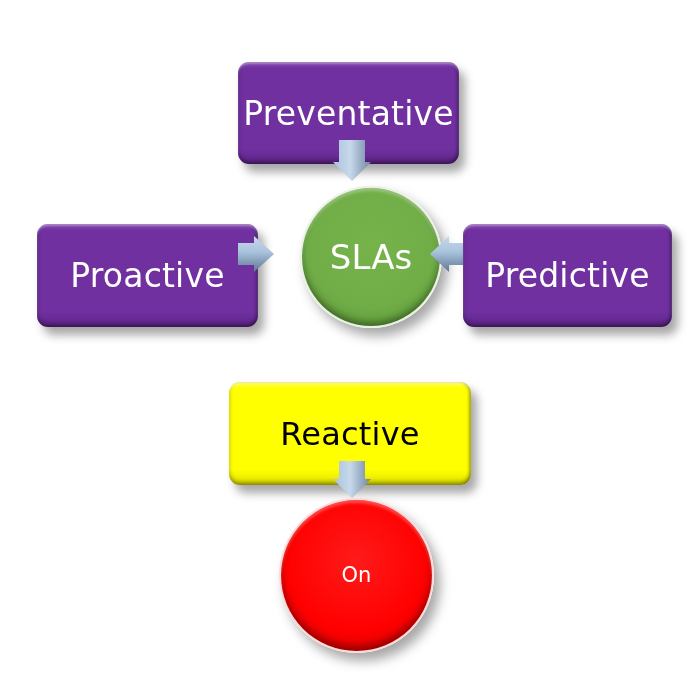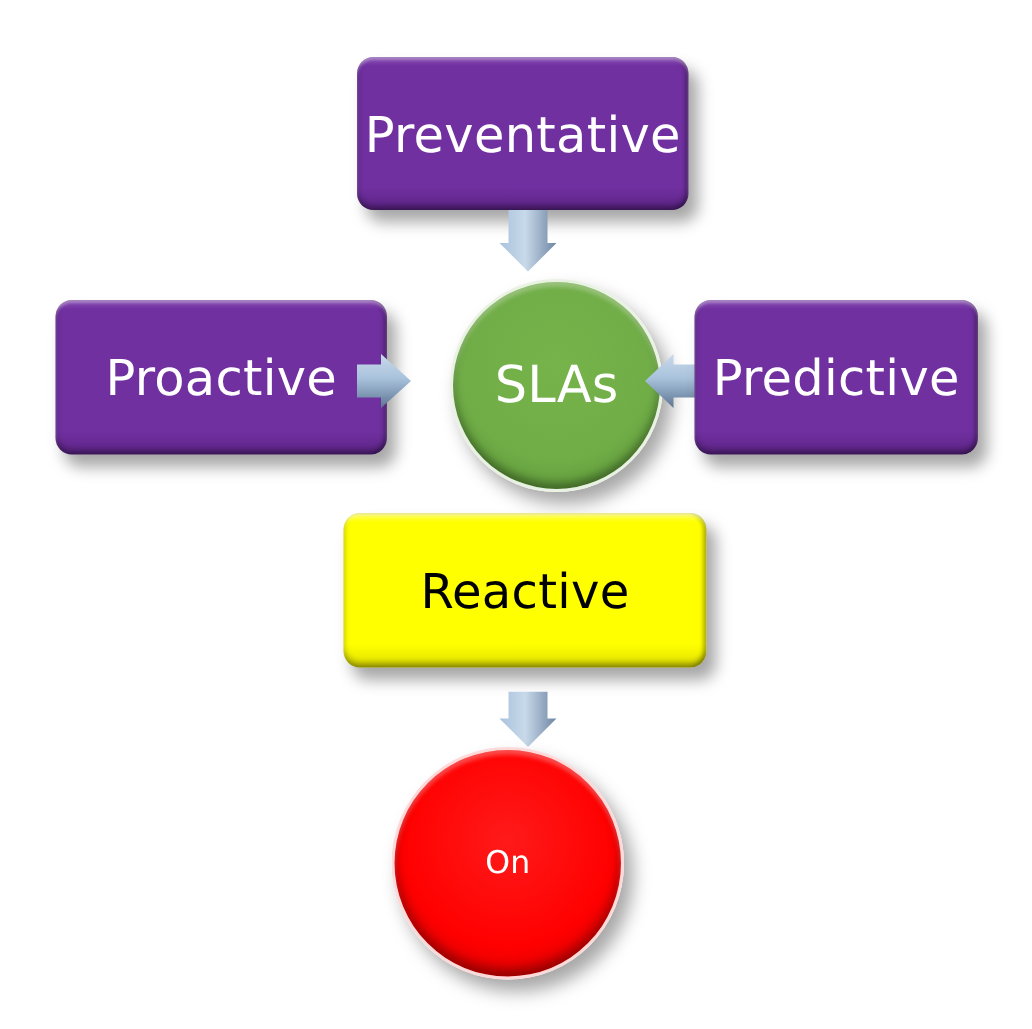--- a/index.html
+++ b/index.html
@@ -19,20 +19,21 @@
       border-radius: 11px;
       display: flex;
       align-items: center;
       justify-content: center;
       box-sizing: border-box;
       box-shadow:
         inset 0 2px 2px rgba(255,255,255,0.35),
         inset 0 -3px 4px rgba(0,0,0,0.35),
         inset -2px 0 3px rgba(0,0,0,0.25),
         6px 8px 10px rgba(0,0,0,0.35);
+      margin-top: 24px;
     }
     .box.purple {
       background: linear-gradient(to bottom, #8a4fb7 0%, #7030a0 6%, #7030a0 85%, #5e2488 100%);
       color: #ffffff;
     }
     .box.yellow {
       background: linear-gradient(to bottom, #ffff66 0%, #ffff00 6%, #ffff00 85%, #e0e000 100%);
       color: #000000;
     }
     .box .label {
@@ -66,26 +67,26 @@
       color: #ffffff;
     }
     .circle .label {
       line-height: 1.25;
     }
     .arrow {
       position: absolute;
     }
     #box-preventative { left: 238px; top: 38px; width: 221px; height: 102px; }
     #box-proactive    { left: 37px;  top: 200px; width: 221px; height: 103px; }
-    #box-predictive   { left: 463px; top: 200px; width: 189px; height: 103px; }
-    #box-reactive     { left: 229px; top: 342px; width: 242px; height: 103px; }
+    #box-predictive   { left: 463px; top: 200px; width: 209px; height: 103px; }
+    #box-reactive     { left: 229px; top: 358px; width: 242px; height: 103px; }
     #box-reactive .label { font-size: 32px; }
     #circle-slas      { left: 300px; top: 186px; width: 142px; height: 142px; }
     #circle-slas .label { font-size: 34px; }
-    #circle-ondemand  { left: 261px; top: 498px; width: 155px; height: 155px; }
+    #circle-ondemand  { left: 279px; top: 498px; width: 155px; height: 155px; }
     #circle-ondemand .label { font-size: 21px; }
     #arrow-down-1 { left: 330px; top: 140px; width: 44px; height: 42px; }
     #arrow-down-2 { left: 330px; top: 461px; width: 44px; height: 38px; }
     #arrow-right  { left: 238px; top: 234px; width: 38px; height: 40px; }
     #arrow-left   { left: 429px; top: 234px; width: 36px; height: 40px; }
   </style>
 </head>
 <body>
 
 <svg width="0" height="0" style="position:absolute">

